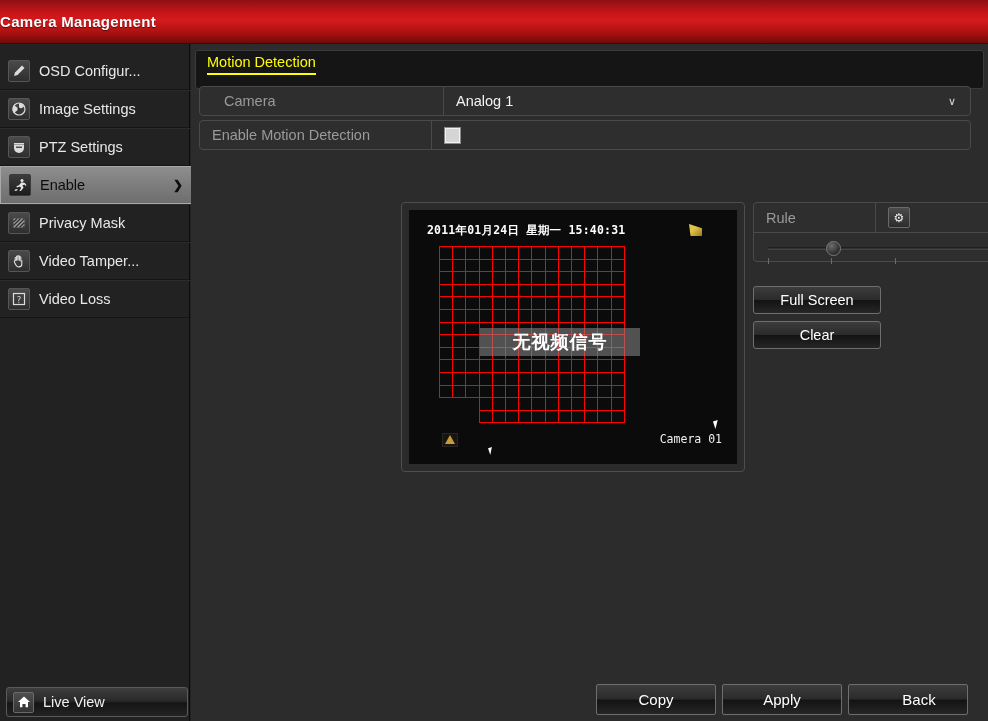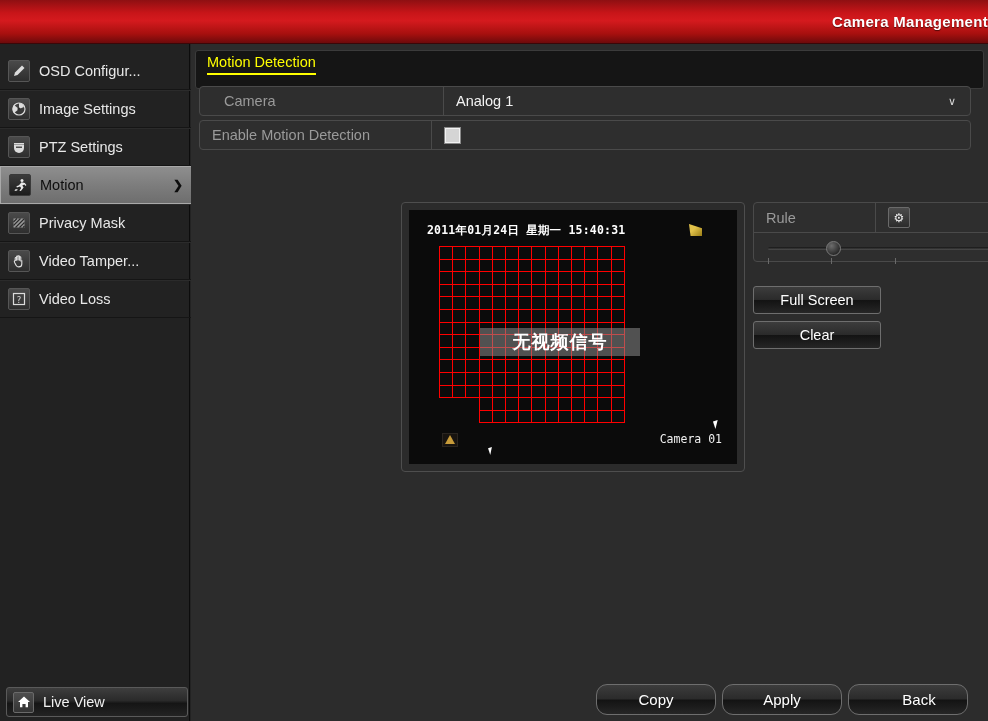--- a/index.html
+++ b/index.html
@@ -9,21 +9,21 @@
     font-family: "Liberation Sans", sans-serif;
     overflow: hidden;
   }
   #app { position: relative; width: 988px; height: 721px; background: #232323; }
 
   
   .titlebar {
     position: absolute; left: 0; top: 0; width: 988px; height: 44px;
     background: linear-gradient(to bottom, #8e0f12 0%, #c81519 30%, #d51a1e 48%, #a8100f 78%, #6d0a0b 100%);
     border-bottom: 1px solid #3a0708;
-    display: flex; align-items: center; justify-content: flex-end;
+    display: flex; align-items: center; justify-content: flex-start;
   }
   .titlebar .title {
     color: #ffffff; font-size: 15px; font-weight: bold; letter-spacing: .3px;
     text-shadow: 0 1px 1px rgba(0,0,0,.55);
   }
 
   
   .sidebar {
     position: absolute; left: 0; top: 44px; width: 190px; height: 677px;
     background: #222222;
@@ -201,21 +201,21 @@
     color: #ffffff; font-size: 14.5px;
     display: flex; align-items: center; justify-content: center;
   }
   #btn-full { top: 242px; }
   #btn-clear { top: 277px; }
 
   
   .botbtn {
     position: absolute; bottom: 6px; width: 120px; height: 31px;
     background: linear-gradient(to bottom, #3c3c3c 0%, #2b2b2b 48%, #131313 52%, #262626 100%);
-    border: 1px solid #6e6e6e; border-radius: 11px;
+    border: 1px solid #6e6e6e; border-radius: 2px;
     color: #ffffff; font-size: 15px;
     display: flex; align-items: center; justify-content: center;
   }
   #btn-copy { left: 405px; }
   #btn-apply { left: 531px; }
   #btn-back { left: 657px; padding-left: 22px; }
 </style>
 </head>
 <body>
 
@@ -260,21 +260,21 @@
       </div>
 
       <div class="side-item active">
         <span class="ico">
           <svg width="14" height="14" viewBox="0 0 14 14">
               <circle cx="9" cy="2.4" r="1.5" fill="#e8e8e8"></circle>
               <path d="M8.5 4.2 6 7.2 3.4 8.2 3.9 9.6 7 8.4 8.2 9.9 6.4 12.8 7.9 13 10.6 9.6 9.3 7.6 11.4 6.4 12.6 8 13.4 7.1 11.8 4.9z" fill="#e8e8e8"></path>
               <path d="M2 11.6 4.6 11 4.2 12.4 1.6 12.9z" fill="#e8e8e8"></path>
             </svg>
         </span>
-        <span class="lbl">Motion</span>
+        <span class="lbl">Enable</span>
         <span class="arrow">❯</span>
       </div>
 
       <div class="side-item">
         <span class="ico">
           <svg width="14" height="14" viewBox="0 0 14 14">
               <rect x="1.5" y="2.5" width="11" height="9" fill="#9a9a9a"></rect>
               <g stroke="#2b2b2b" stroke-width="1.1">
                 <path d="M1.5 6 5 2.5M1.5 9.5 8.5 2.5M3.5 11.5 12.5 2.5M7.5 11.5 12.5 6.5M11 11.5 12.5 10"></path>
               </g>

